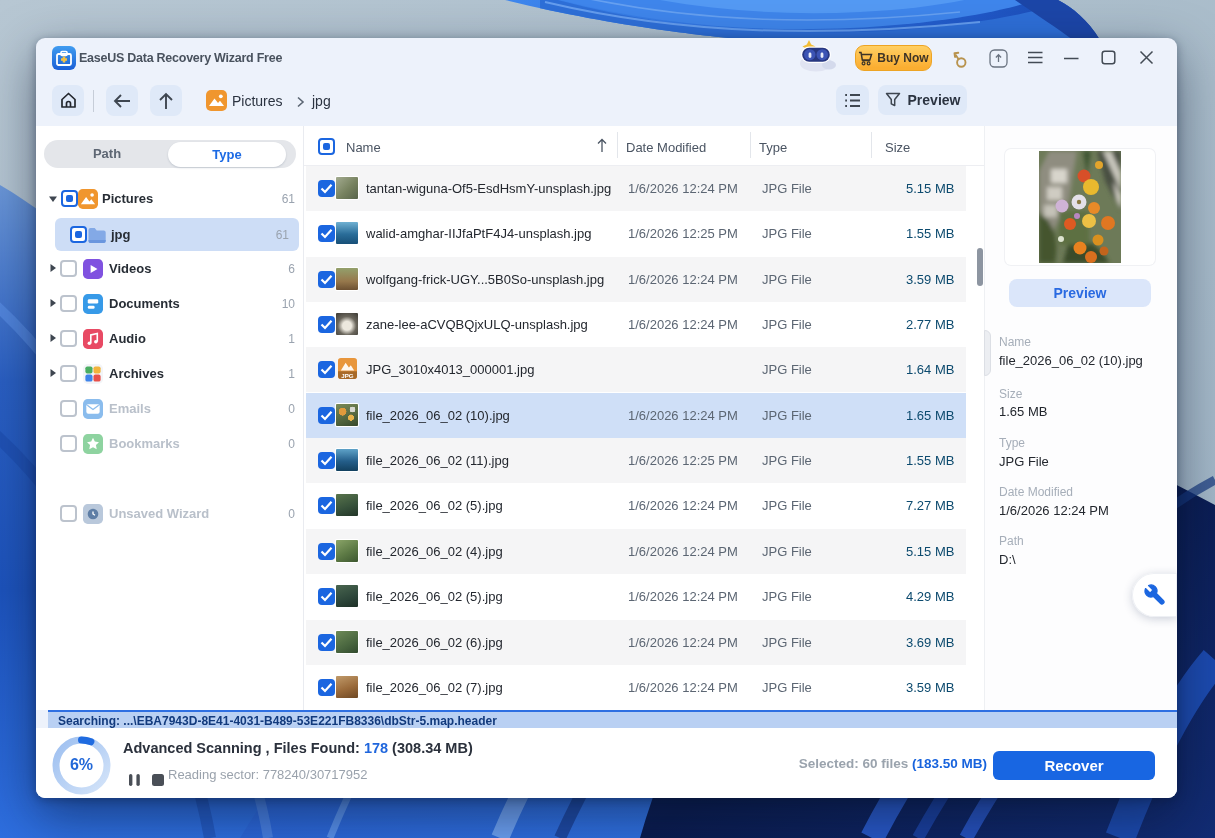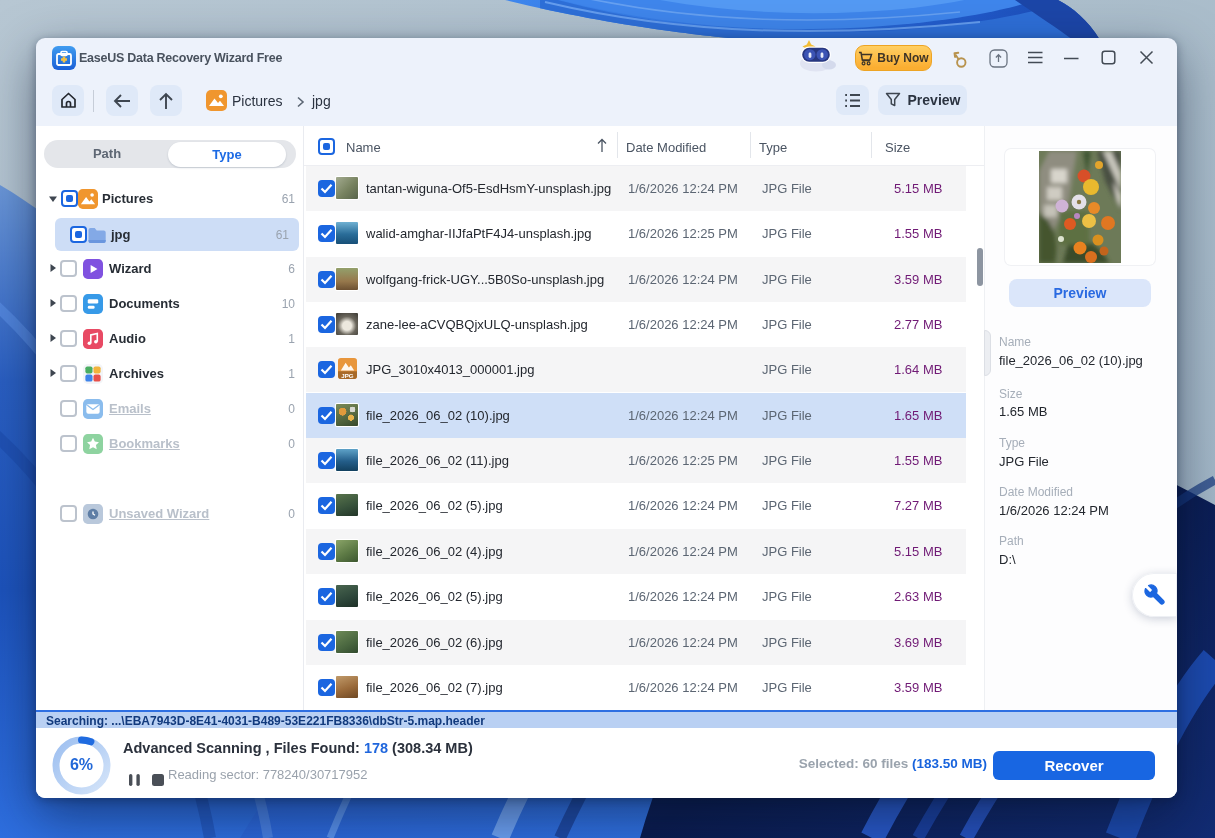--- a/index.html
+++ b/index.html
@@ -31,36 +31,36 @@
 #tab-type { position:absolute; left:124px; top:1.5px; width:118px; height:25px; line-height:25px; text-align:center; font-size:13px; font-weight:bold; color:#1c6ae4; background:#fff; border-radius:12.5px; box-shadow:0 1px 2px rgba(40,60,90,.18); }
 .trow { position:absolute; left:0; width:268px; height:34px; }
 .trow.sel { left:8px; width:252px; background:#cdddf6; border-radius:6px; }
 .texp { position:absolute; left:12px; top:11px; width:10px; height:10px; }
 .tcb { position:absolute; top:8px; width:17px; height:17px; border-radius:4px; }
 .tcb.ind { left:24px; border:2px solid #1b66e0; background:#fff; }
 .tcb.ind::after { content:""; position:absolute; left:3px; top:3px; width:7px; height:7px; background:#1b66e0; border-radius:2px; }
 .tcb.off { left:24px; border:2px solid #bcc3cd; background:#fff; }
 .tico { position:absolute; left:47px; top:7px; width:20px; height:20px; }
 .tlabel { position:absolute; left:73px; top:9px; font-size:13px; font-weight:bold; color:#272d35; }
-.tlabel.dis { color:#b9c0ca;text-decoration:underline; }
+.tlabel.dis { color:#b9c0ca; }
 .tcount { position:absolute; right:9px; top:10px; font-size:12px; color:#9aa3af; }
 
 #list { position:absolute; left:268px; top:0; width:716px; height:100%; background:#fff; }
 #lhead { position:absolute; left:0; top:0; width:100%; height:40px; font-size:13px; color:#4a5462; border-bottom:1px solid #edeef2; }
 .hdiv { position:absolute; top:6px; width:1px; height:26px; background:#e3e6eb; }
 .frow { position:absolute; left:2px; width:660px; height:45px; font-size:13px; }
 .frow.odd { background:#f5f5f6; }
 .frow.sel { background:#cfdff7; }
 .fcb { position:absolute; left:12px; top:14px; width:17px; height:17px; background:#1b66e0; border-radius:4px; }
 .fcb svg { position:absolute; left:2px; top:3px; }
 .fthumb { position:absolute; left:30px; top:11px; width:22px; height:22px; border-radius:1px; box-shadow:0 0 0 1px #fff; }
 .fname { position:absolute; left:60px; top:15px; color:#23272e; }
 .fdate { position:absolute; left:322px; top:15px; color:#5c6673; }
 .ftype { position:absolute; left:456px; top:15px; color:#5c6673; }
-.fsize { position:absolute; left:588px; top:15px; color:#701a75; }
+.fsize { position:absolute; left:600px; top:15px; color:#0c4a6e; }
 
 .th1 { background:linear-gradient(135deg,#a3ab90,#77825f 55%,#58644a); }
 .th2 { background:linear-gradient(180deg,#6fb0d2,#2a6d99 55%,#174f77); }
 .th3 { background:linear-gradient(180deg,#93a06c,#97784c 60%,#6d5132); }
 .th4 { background:radial-gradient(circle at 50% 58%,#ece8de 0 26%,#6a665c 55%,#3a3832); }
 .th6 { background:radial-gradient(circle at 30% 35%,#e09a3c 0 18%,transparent 19%),radial-gradient(circle at 68% 62%,#e8b24a 0 15%,transparent 16%),radial-gradient(circle at 75% 25%,#d8d8d0 0 12%,transparent 13%),linear-gradient(160deg,#7a8a58,#4c5f3a 70%,#35472c); }
 .th7 { background:linear-gradient(180deg,#5ea2c8,#245e8a 55%,#12405f); }
 .th8 { background:linear-gradient(160deg,#58744c,#36503a 60%,#233528); }
 .th9 { background:linear-gradient(150deg,#8aa468,#5d7a45 55%,#3d5730); }
 .th10 { background:linear-gradient(160deg,#49654f,#2d463a 60%,#1d3026); }
@@ -69,21 +69,21 @@
 #scrollthumb { position:absolute; left:673px; top:122px; width:6px; height:38px; background:#8d95a1; border-radius:3px; }
 
 #rpanel { position:absolute; right:0; top:0; width:193px; height:100%; background:#fdfdfe; border-left:1px solid #eef0f3; }
 #pvcard { position:absolute; left:20px; top:23px; width:150px; height:116px; background:#fff; border-radius:6px; box-shadow:0 0 0 1px #f0f1f4; }
 #pvphoto { position:absolute; left:34px; top:2px; width:82px; height:112px; }
 #pvbtn { position:absolute; left:24px; top:153px; width:142px; height:28px; background:#dbe6fa; border-radius:8px; text-align:center; line-height:28px; font-size:14px; font-weight:bold; color:#2a6ae1; }
 .mlab { position:absolute; left:14px; font-size:12px; color:#a6aeb9; }
 .mval { position:absolute; left:14px; font-size:13px; color:#23272e; }
 #handle { position:absolute; left:-1px; top:204px; width:7px; height:46px; background:#eceef2; border:1px solid #dcdfe5; border-radius:0 6px 6px 0; }
 
-#sstrip { position:absolute; left:0; top:672px; width:100%; height:18px; background:#b9d0f3; border-top:2px solid #2e6fe2; }
+#sstrip { position:absolute; left:12px; top:672px; width:100%; height:18px; background:#b9d0f3; border-top:2px solid #2e6fe2; }
 #sstrip span { position:absolute; left:10px; top:2px; font-size:12px; font-weight:bold; color:#123a7d; }
 #footer { position:absolute; left:0; top:690px; width:100%; height:70px; background:#fff; }
 #ring { position:absolute; left:16px; top:8px; width:59px; height:59px; }
 #ringtxt { position:absolute; left:16px; top:28px; width:59px; text-align:center; font-size:16px; font-weight:bold; color:#2268d8; }
 #ftitle { position:absolute; left:87px; top:12px; font-size:14.5px; font-weight:bold; color:#2b313c; }
 #ftitle b { color:#1f66dd; }
 #fsub { position:absolute; left:132px; top:39px; font-size:13px; color:#9aa2ac; }
 #fsel { position:absolute; right:190px; top:28px; font-size:13.5px; font-weight:bold; color:#9aa3ad; white-space:nowrap; }
 #fsel b { color:#1763dd; }
 #recover { position:absolute; left:957px; top:23px; width:162px; height:29px; background:#1866e2; border-radius:6px; color:#fff; font-size:15px; font-weight:bold; text-align:center; line-height:29px; }
@@ -280,21 +280,21 @@
 </div>
 <div class="trow" style="top:126px">
  <svg class="texp" viewBox="0 0 10 10">
             <path d="M 2.5,1 L 8,5 L 2.5,9 Z" fill="#3e4650"></path>
           </svg>
  <div class="tcb off"></div>
  <svg class="tico" viewBox="0 0 21 21">
             <rect width="21" height="21" rx="5" fill="#8052e0"></rect>
             <path d="M 8,6.2 L 15.2,10.5 L 8,14.8 Z" fill="#fff"></path>
           </svg>
- <span class="tlabel">Wizard</span>
+ <span class="tlabel">Videos</span>
           <span class="tcount">6</span>
 </div>
 <div class="trow" style="top:161px">
  <svg class="texp" viewBox="0 0 10 10">
             <path d="M 2.5,1 L 8,5 L 2.5,9 Z" fill="#3e4650"></path>
           </svg>
  <div class="tcb off"></div>
  <svg class="tico" viewBox="0 0 21 21">
             <rect width="21" height="21" rx="5" fill="#379ae8"></rect>
             <rect x="5" y="5.5" width="11" height="4.6" rx="1.4" fill="#fff"></rect>
@@ -493,21 +493,21 @@
 <div class="frow " style="top:448.15px">
             <div class="fcb">
               <svg width="13" height="11" viewBox="0 0 13 11">
                 <path d="M 1.5,5.5 L 5,9 L 11.5,1.8" fill="none" stroke="#fff" stroke-width="2.2"></path>
               </svg>
             </div>
             <div class="fthumb th10"></div>
             <span class="fname">file_2026_06_02 (5).jpg</span>
             <span class="fdate">1/6/2026 12:24 PM</span>
             <span class="ftype">JPG File</span>
-            <span class="fsize">2.63 MB</span>
+            <span class="fsize">4.29 MB</span>
           </div>
 <div class="frow odd" style="top:493.50px">
             <div class="fcb">
               <svg width="13" height="11" viewBox="0 0 13 11">
                 <path d="M 1.5,5.5 L 5,9 L 11.5,1.8" fill="none" stroke="#fff" stroke-width="2.2"></path>
               </svg>
             </div>
             <div class="fthumb th11"></div>
             <span class="fname">file_2026_06_02 (6).jpg</span>
             <span class="fdate">1/6/2026 12:24 PM</span>

